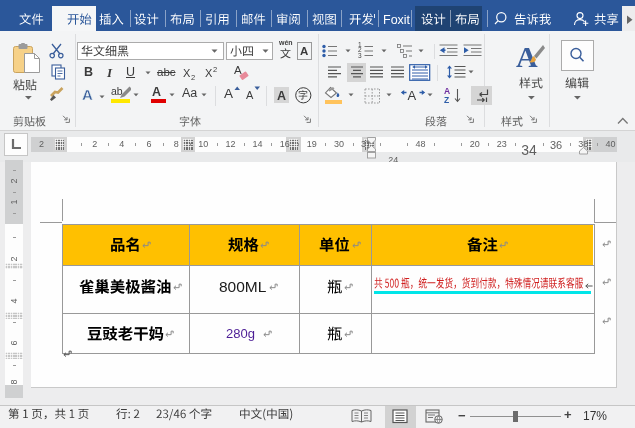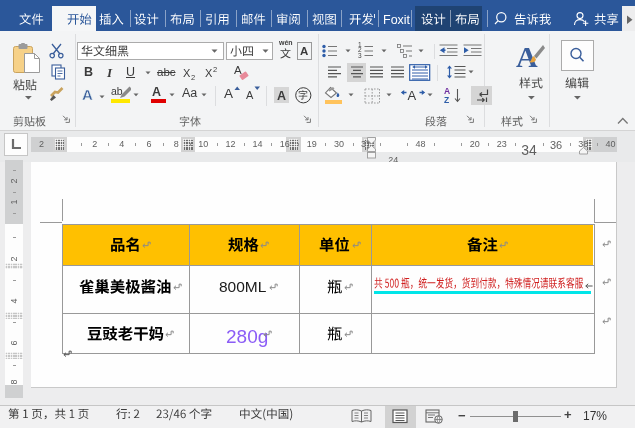--- a/index.html
+++ b/index.html
@@ -485,21 +485,21 @@
     </svg>
 <svg style="position:absolute;left:600.5px;top:316.3px" width="11" height="11">
       <path d="M1.8900000000000001,5.67 H7.11 V2.16 H9.18 V4.32 M1.8900000000000001,5.67 L3.9600000000000004,3.7800000000000002 M1.8900000000000001,5.67 L3.9600000000000004,7.5600000000000005" stroke="#8a8a8a" stroke-width="1" fill="none"></path>
     </svg>
 <svg style="position:absolute;left:86.8px;top:326.4px;overflow:visible" width="80" height="21">
       <path transform="translate(0,13.40)" d="M1.1 -12.4V-10.7H14.2V-12.4ZM4.3 -7.8H10.9V-5.9H4.3ZM3.4 -3.7C3.8 -2.8 4.2 -1.6 4.3 -0.8H0.7V0.9H14.7V-0.8H10.6C11.1 -1.7 11.6 -2.7 12.1 -3.7L10.0 -4.1C9.7 -3.1 9.2 -1.8 8.7 -0.8H4.7L6.2 -1.3C6.0 -2.1 5.6 -3.2 5.1 -4.2ZM2.4 -9.5V-4.2H12.9V-9.5Z M16.1 -12.3V-10.6H22.3V-12.3ZM17.9 -8.1H20.3V-6.4H17.9ZM16.4 -9.5V-5.0H22.0V-9.5ZM16.5 -4.4C16.8 -3.5 17.1 -2.4 17.2 -1.6L18.7 -2.1C18.6 -2.8 18.3 -3.9 18.0 -4.8ZM15.8 -1.0 16.1 0.7C17.9 0.3 20.2 -0.2 22.4 -0.8L22.3 -2.3L20.8 -2.0L21.5 -4.6L19.8 -5.0C19.7 -4.0 19.4 -2.6 19.1 -1.7C17.9 -1.4 16.7 -1.2 15.8 -1.0ZM25.3 -13.1V-11.0H22.4V-9.3H25.3V-7.5H22.6V-5.8H24.2L23.0 -5.5C23.5 -4.2 24.1 -3.0 24.9 -2.0C23.9 -1.2 22.8 -0.6 21.5 -0.2C21.8 0.1 22.4 0.9 22.6 1.3C23.9 0.9 25.1 0.2 26.1 -0.6C27.0 0.2 28.1 0.9 29.3 1.3C29.6 0.9 30.1 0.2 30.5 -0.2C29.3 -0.6 28.3 -1.2 27.4 -1.9C28.5 -3.2 29.4 -4.9 29.9 -7.1L28.7 -7.5L28.4 -7.5H27.2V-9.3H30.1V-11.0H27.2V-13.1ZM27.7 -5.8C27.3 -4.8 26.8 -3.9 26.2 -3.2C25.5 -4.0 25.0 -4.9 24.7 -5.8Z M43.3 -12.5C42.8 -11.7 42.2 -11.0 41.6 -10.3V-11.2H38.3V-13.1H36.4V-11.2H32.9V-9.5H36.4V-8.0H31.5V-6.3H36.9C35.1 -5.1 33.2 -4.1 31.1 -3.4C31.5 -3.0 32.1 -2.2 32.4 -1.8C33.4 -2.2 34.4 -2.7 35.4 -3.3V-1.2C35.4 0.6 36.1 1.2 38.5 1.2C39.0 1.2 41.6 1.2 42.1 1.2C44.2 1.2 44.7 0.6 45.0 -1.7C44.5 -1.8 43.7 -2.1 43.2 -2.4C43.1 -0.8 43.0 -0.5 42.0 -0.5C41.3 -0.5 39.2 -0.5 38.7 -0.5C37.5 -0.5 37.3 -0.6 37.3 -1.2V-2.0C39.6 -2.5 42.0 -3.2 43.8 -3.9L42.3 -5.3C41.1 -4.7 39.2 -4.1 37.3 -3.6V-4.4C38.3 -5.0 39.2 -5.6 40.0 -6.3H45.5V-8.0H41.9C43.1 -9.1 44.1 -10.3 45.0 -11.6ZM38.3 -8.0V-9.5H40.9C40.4 -9.0 39.8 -8.5 39.2 -8.0Z M47.0 -6.9V-4.9H52.8V1.4H54.9V-4.9H60.9V-6.9H54.9V-10.2H60.2V-12.1H47.8V-10.2H52.8V-6.9Z M67.7 -3.4V-1.7H73.5V-3.4ZM68.7 -10.0C68.6 -8.4 68.4 -6.2 68.2 -4.9H68.6L74.4 -4.8C74.1 -2.0 73.8 -0.8 73.5 -0.5C73.3 -0.3 73.2 -0.3 72.9 -0.3C72.6 -0.3 72.0 -0.3 71.4 -0.3C71.7 0.1 71.9 0.8 71.9 1.3C72.6 1.3 73.3 1.3 73.8 1.3C74.3 1.2 74.6 1.1 75.0 0.6C75.5 0.1 75.9 -1.6 76.2 -5.7C76.2 -5.9 76.2 -6.4 76.2 -6.4H74.5C74.8 -8.3 75.0 -10.5 75.1 -12.2L73.8 -12.4L73.5 -12.3H68.0V-10.6H73.2C73.1 -9.4 72.9 -7.8 72.8 -6.4H70.1C70.2 -7.5 70.3 -8.8 70.4 -9.9ZM66.0 -8.3C65.9 -6.6 65.6 -5.1 65.1 -3.9L64.2 -4.7C64.5 -5.8 64.7 -7.0 65.0 -8.3ZM62.3 -4.2C63.0 -3.6 63.7 -3.0 64.4 -2.3C63.8 -1.3 63.0 -0.6 62.1 -0.1C62.5 0.2 62.9 0.9 63.2 1.4C64.2 0.8 65.0 0.0 65.6 -1.0C66.0 -0.6 66.3 -0.1 66.6 0.2L67.7 -1.2C67.4 -1.6 67.0 -2.1 66.5 -2.6C67.2 -4.4 67.6 -6.8 67.8 -9.9L66.7 -10.1L66.4 -10.0H65.3C65.4 -11.0 65.6 -12.1 65.7 -13.0L63.9 -13.1C63.8 -12.1 63.7 -11.1 63.6 -10.0H62.2V-8.3H63.3C63.0 -6.8 62.6 -5.3 62.3 -4.2Z" fill="#000"></path>
     </svg>
 <svg style="position:absolute;left:164.3px;top:329.4px" width="11" height="11">
       <path d="M1.8900000000000001,5.67 H7.11 V2.16 H9.18 V4.32 M1.8900000000000001,5.67 L3.9600000000000004,3.7800000000000002 M1.8900000000000001,5.67 L3.9600000000000004,7.5600000000000005" stroke="#8a8a8a" stroke-width="1" fill="none"></path>
     </svg>
-<div style="position:absolute;left:0px;top:326.5px;font-family:'Liberation Sans', sans-serif;font-size:19px;color:#8b5cf6;font-weight:400;white-space:pre;line-height:1;left:226.0px">280g</div>
+<div style="position:absolute;left:0px;top:326.5px;font-family:'Liberation Sans', sans-serif;font-size:13px;color:#4c1d95;font-weight:400;white-space:pre;line-height:1;left:226.0px">280g</div>
 <svg style="position:absolute;left:261.5px;top:329.4px" width="11" height="11">
       <path d="M1.8900000000000001,5.67 H7.11 V2.16 H9.18 V4.32 M1.8900000000000001,5.67 L3.9600000000000004,3.7800000000000002 M1.8900000000000001,5.67 L3.9600000000000004,7.5600000000000005" stroke="#8a8a8a" stroke-width="1" fill="none"></path>
     </svg>
 <svg style="position:absolute;left:326.9px;top:326.4px;overflow:visible" width="18" height="21">
       <path transform="translate(0,13.40)" d="M1.8 -12.4C2.1 -11.6 2.5 -10.6 2.7 -10.1L3.6 -10.5C3.4 -11.1 3.0 -12.0 2.7 -12.7ZM9.7 -6.0C10.1 -4.9 10.6 -3.4 10.8 -2.4L11.7 -2.7C11.4 -3.6 10.9 -5.1 10.5 -6.3ZM5.7 -12.8C5.4 -12.0 5.0 -10.6 4.6 -9.8H1.0V-8.7H2.4V-6.0V-5.6H0.7V-4.6H2.3C2.2 -2.9 1.9 -0.9 0.7 0.6C0.9 0.7 1.4 1.0 1.5 1.2C2.8 -0.4 3.2 -2.6 3.4 -4.6H5.0V1.1H6.0V-4.6H7.6V-5.6H6.0V-8.7H7.3V-9.8H5.6C5.9 -10.6 6.4 -11.6 6.7 -12.4ZM5.0 -8.7V-5.6H3.4V-6.0V-8.7ZM7.6 1.2C7.9 1.0 8.4 0.8 11.8 -0.0C11.7 -0.3 11.7 -0.7 11.7 -1.0L8.9 -0.4C9.1 -2.1 9.3 -5.1 9.5 -7.7H12.1V-0.8C12.1 0.2 12.2 0.5 12.4 0.7C12.6 0.9 12.8 0.9 13.1 0.9C13.2 0.9 13.5 0.9 13.7 0.9C13.9 0.9 14.2 0.9 14.3 0.7C14.5 0.6 14.6 0.4 14.7 0.1C14.7 -0.2 14.8 -1.1 14.8 -1.8C14.5 -1.9 14.3 -2.0 14.1 -2.2C14.1 -1.4 14.0 -0.8 14.0 -0.5C14.0 -0.3 13.9 -0.1 13.9 -0.1C13.8 -0.0 13.8 0.0 13.7 0.0C13.6 0.0 13.4 0.0 13.4 0.0C13.3 0.0 13.2 -0.0 13.2 -0.1C13.1 -0.1 13.1 -0.4 13.1 -0.8V-8.8H9.5L9.7 -11.0H14.5V-12.0H7.2V-11.0H8.6C8.4 -8.3 8.0 -1.6 7.9 -0.8C7.8 -0.2 7.5 0.0 7.1 0.1C7.3 0.4 7.5 0.9 7.6 1.2Z" fill="#000"></path>
     </svg>
 <svg style="position:absolute;left:342.8px;top:329.4px" width="11" height="11">
       <path d="M1.8900000000000001,5.67 H7.11 V2.16 H9.18 V4.32 M1.8900000000000001,5.67 L3.9600000000000004,3.7800000000000002 M1.8900000000000001,5.67 L3.9600000000000004,7.5600000000000005" stroke="#8a8a8a" stroke-width="1" fill="none"></path>
     </svg>
 <svg style="position:absolute;left:62.0px;top:348.5px" width="11" height="11">

